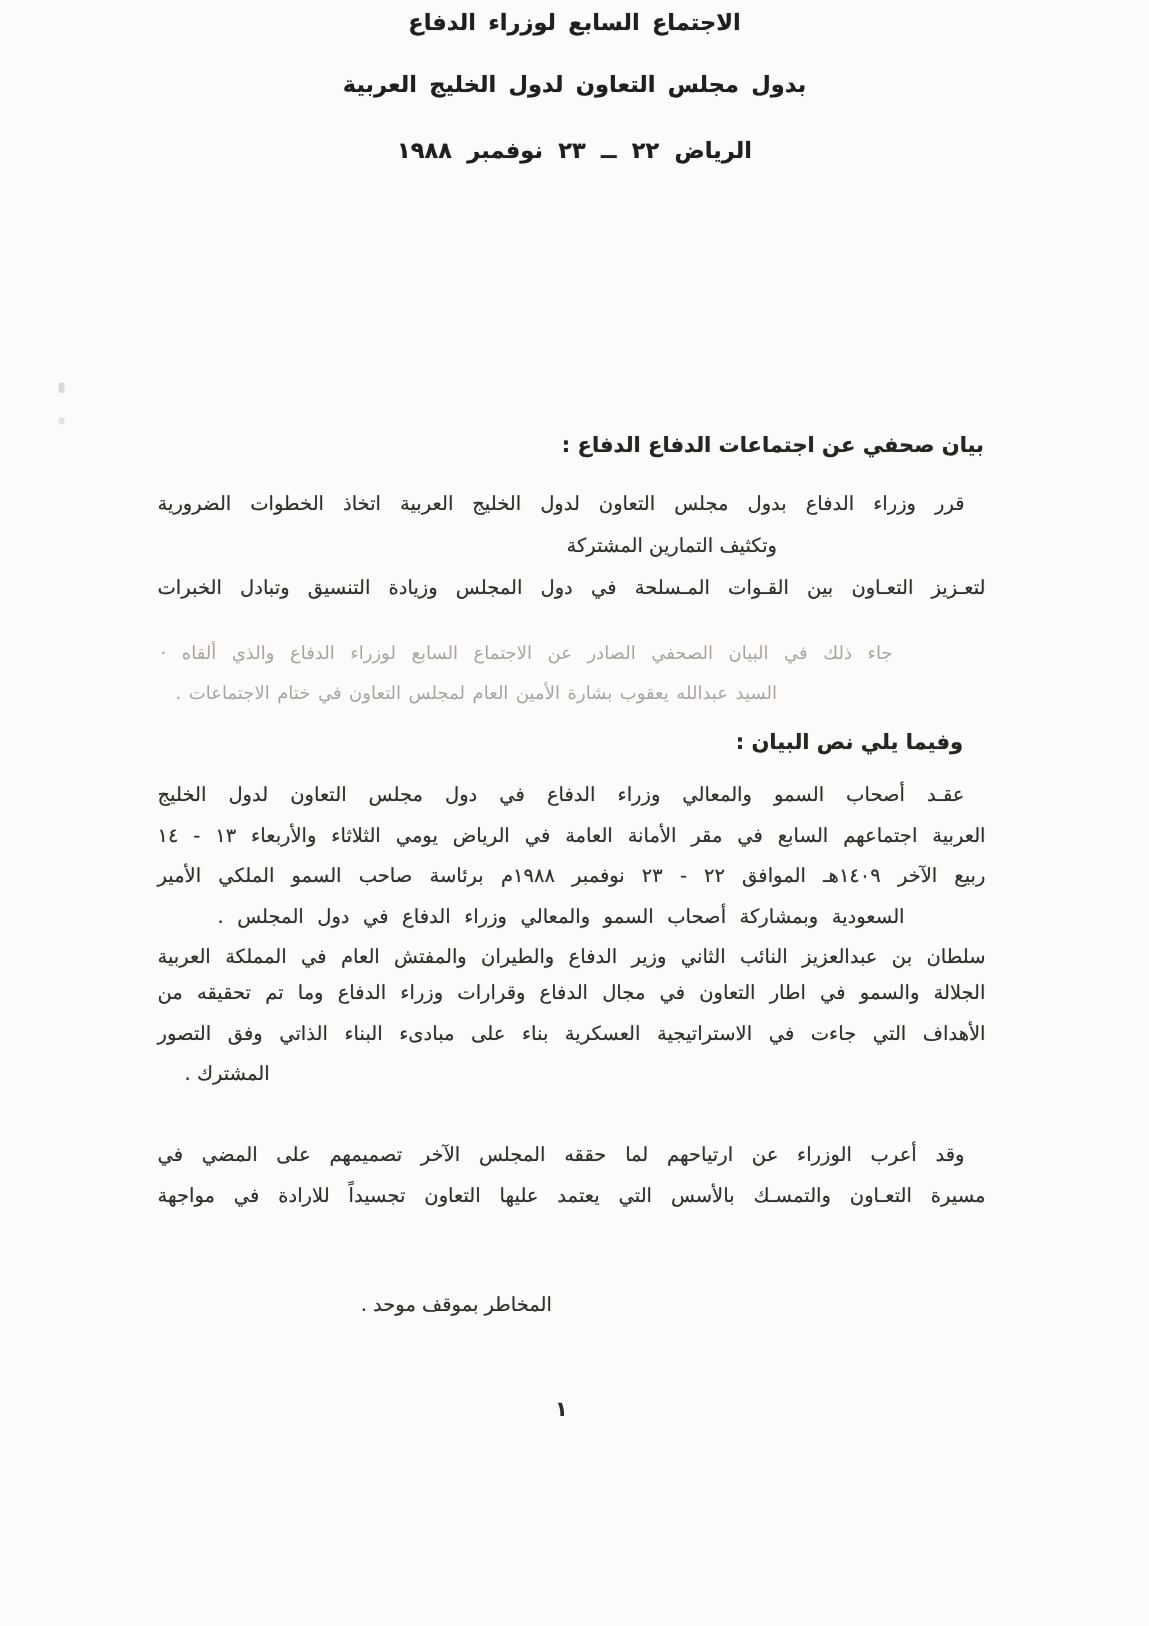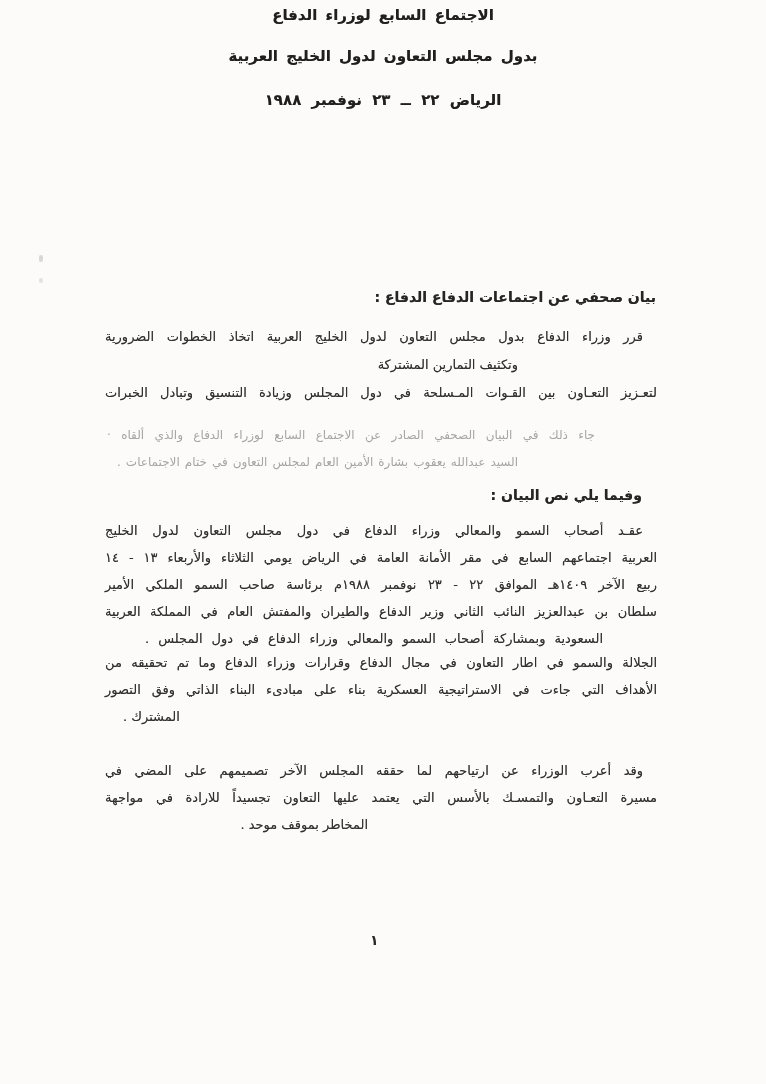--- a/index.html
+++ b/index.html
@@ -65,21 +65,21 @@
   .p2-l1 { width: 488px; margin-right: 62px; }
   .p2-l2 { width: 401px; margin-right: 139px; }
 
   .p3 { top: 517px; }
   .p3-l5 { width: 458px; margin-right: 54px; }
 
   .p4 { top: 649px; }
   .p4-l4 { text-align: left !important; text-align-last: left !important; margin-left: 18px; }
 
   .p5 { top: 757px; }
-  .p5-l3 { text-align: right; text-align-last: right !important; margin-right: 289px; }
+  .p5-l3 { text-align: right; text-align-last: right !important; margin-right: 289px; margin-top: 46px; }
 
   .page-num {
     position: absolute;
     left: 370px; top: 932px;
     font-size: 14px; font-weight: bold;
     color: #2b2a28;
     direction: rtl;
   }
 
   
@@ -111,22 +111,22 @@
     <div class="ln p2-l1">جاء ذلك في البيان الصحفي الصادر عن الاجتماع السابع لوزراء الدفاع والذي ألقاه ·</div>
     <div class="ln p2-l2">السيد عبدالله يعقوب بشارة الأمين العام لمجلس التعاون في ختام الاجتماعات .</div>
   </div>
 
   <div class="heading hB">وفيما يلي نص البيان :</div>
 
   <div class="para p3">
     <div class="ln indent">عقـد أصحاب السمو والمعالي وزراء الدفاع في دول مجلس التعاون لدول الخليج</div>
     <div class="ln">العربية اجتماعهم السابع في مقر الأمانة العامة في الرياض يومي الثلاثاء والأربعاء ١٣ - ١٤</div>
     <div class="ln">ربيع الآخر ١٤٠٩هـ الموافق ٢٢ - ٢٣ نوفمبر ١٩٨٨م برئاسة صاحب السمو الملكي الأمير</div>
+    <div class="ln p3-l5">السعودية وبمشاركة أصحاب السمو والمعالي وزراء الدفاع في دول المجلس .</div>
     <div class="ln">سلطان بن عبدالعزيز النائب الثاني وزير الدفاع والطيران والمفتش العام في المملكة العربية</div>
-    <div class="ln p3-l5">السعودية وبمشاركة أصحاب السمو والمعالي وزراء الدفاع في دول المجلس .</div>
   </div>
 
   <div class="para p4">
     <div class="ln">الجلالة والسمو في اطار التعاون في مجال الدفاع وقرارات وزراء الدفاع وما تم تحقيقه من</div>
     <div class="ln">الأهداف التي جاءت في الاستراتيجية العسكرية بناء على مبادىء البناء الذاتي وفق التصور</div>
     <div class="ln p4-l4">المشترك .</div>
   </div>
 
   <div class="para p5">
     <div class="ln indent">وقد أعرب الوزراء عن ارتياحهم لما حققه المجلس الآخر تصميمهم على المضي في</div>

